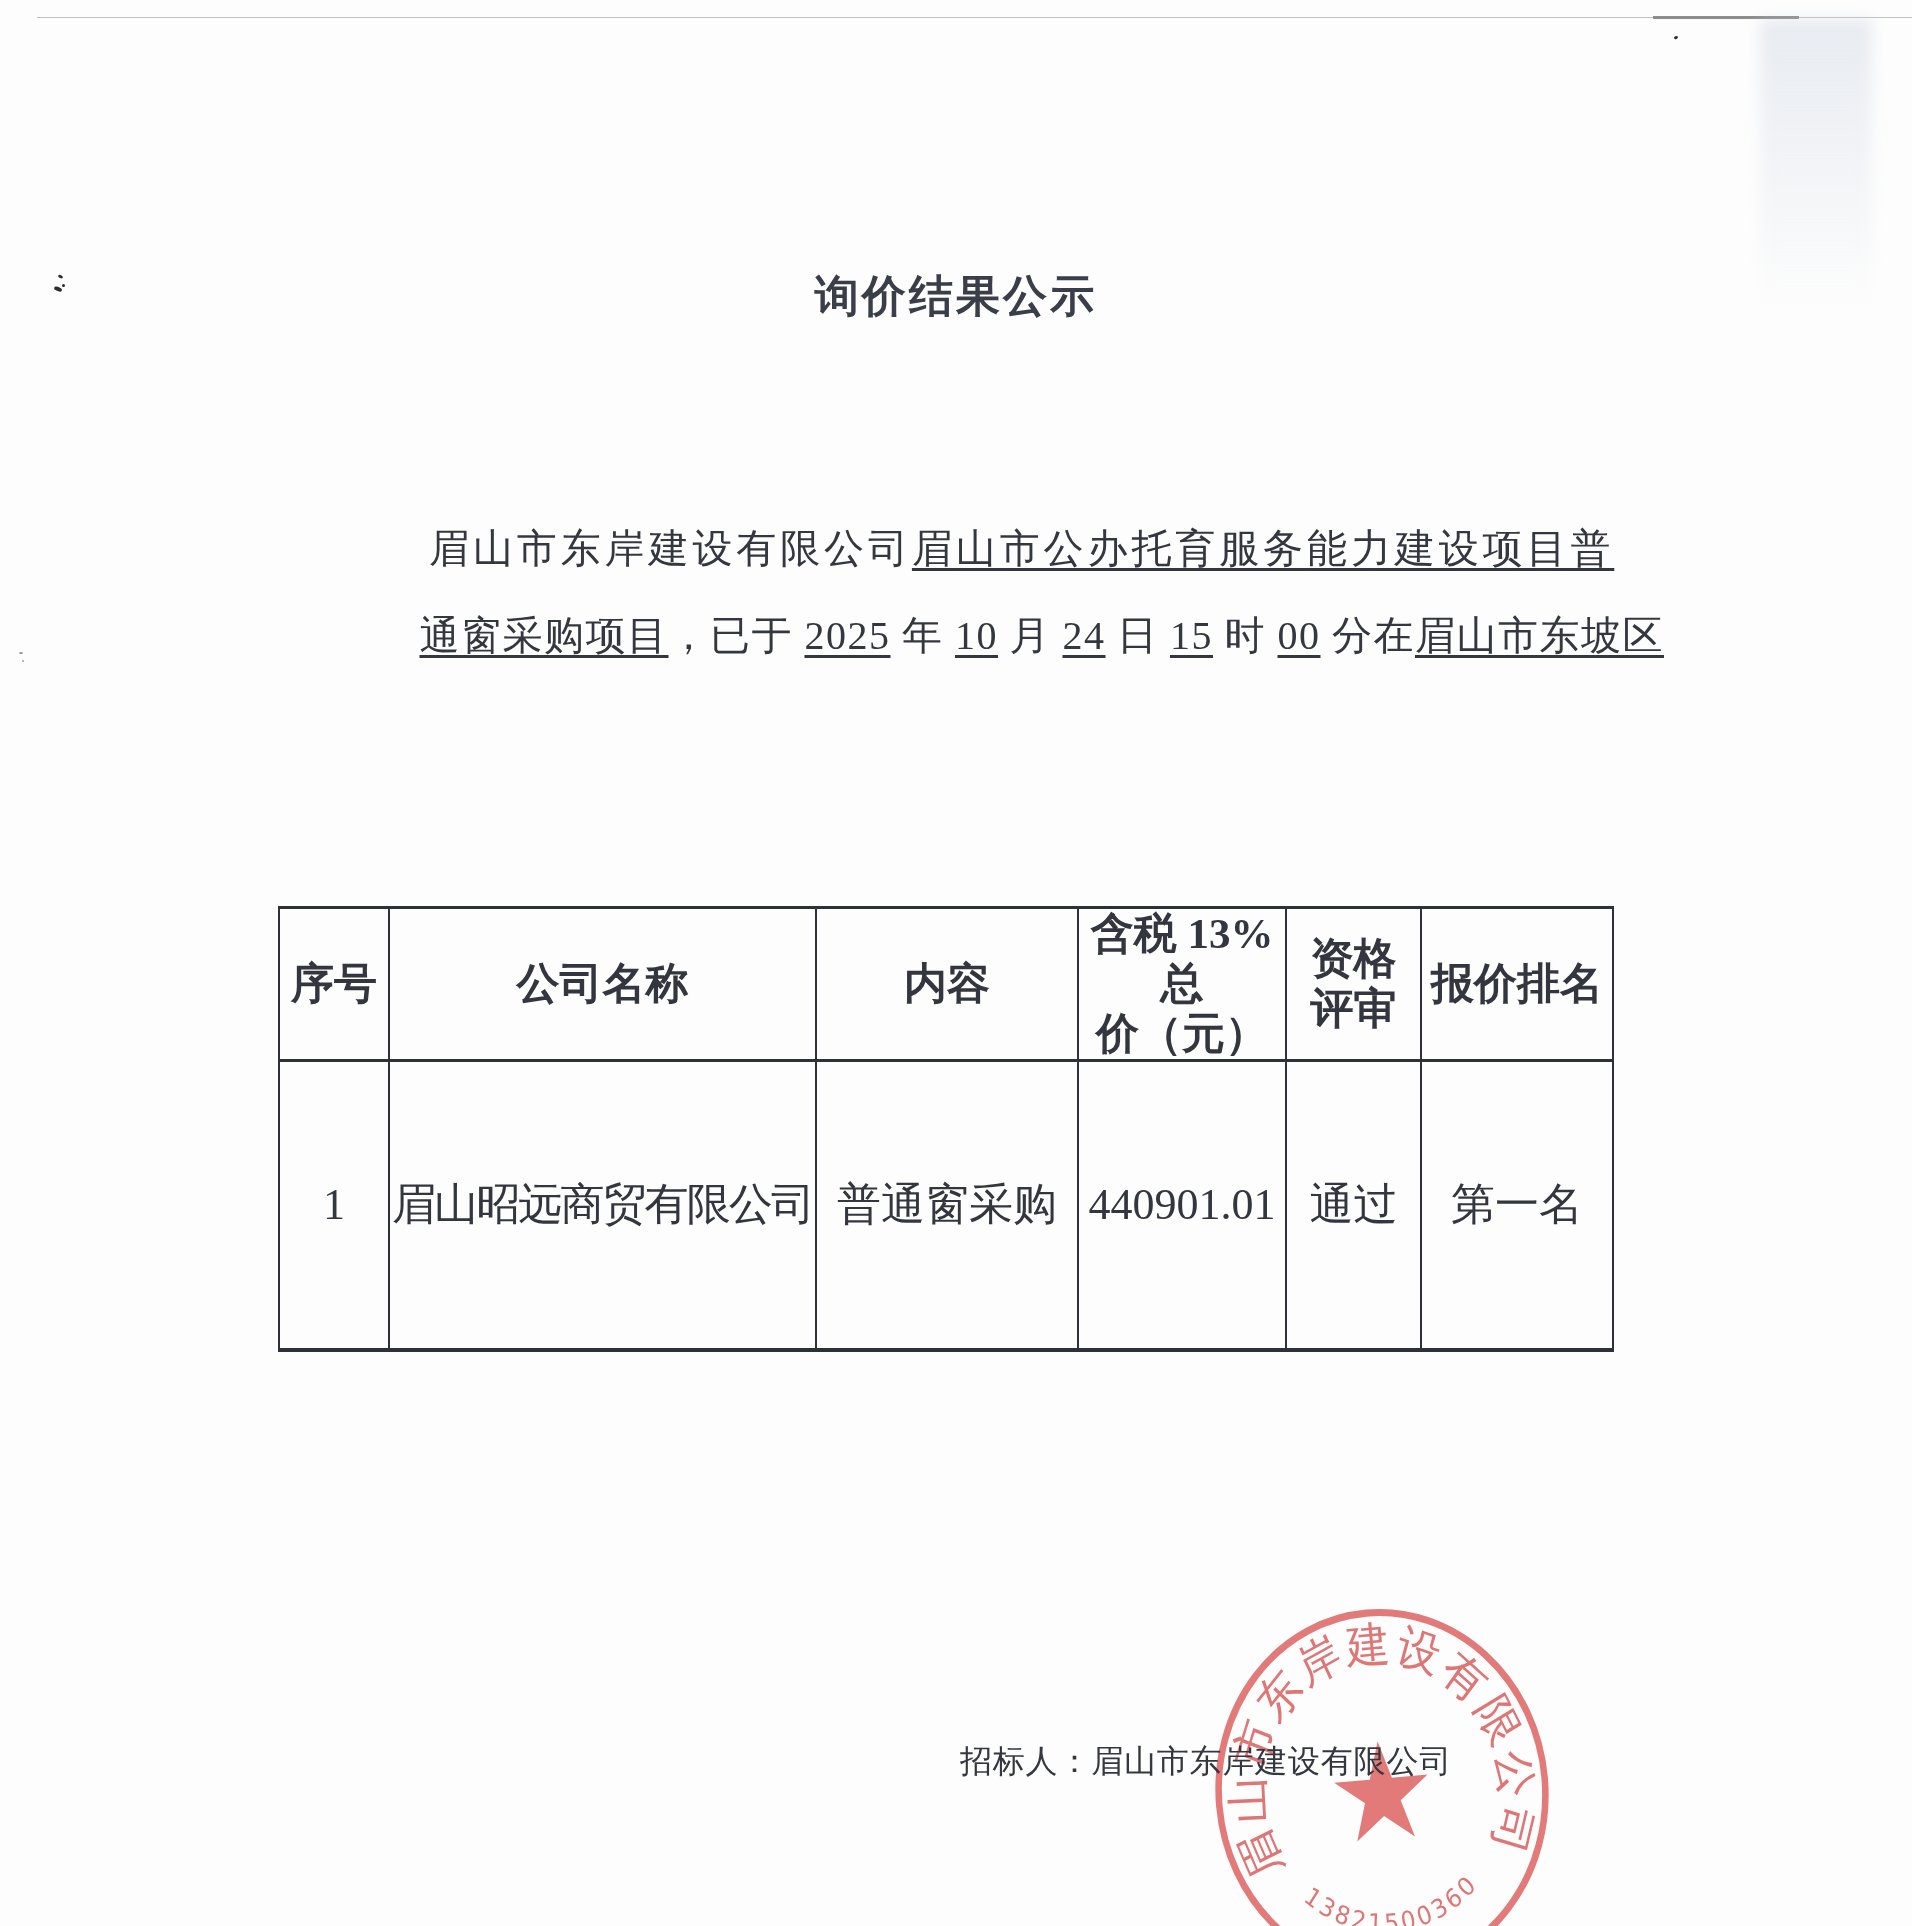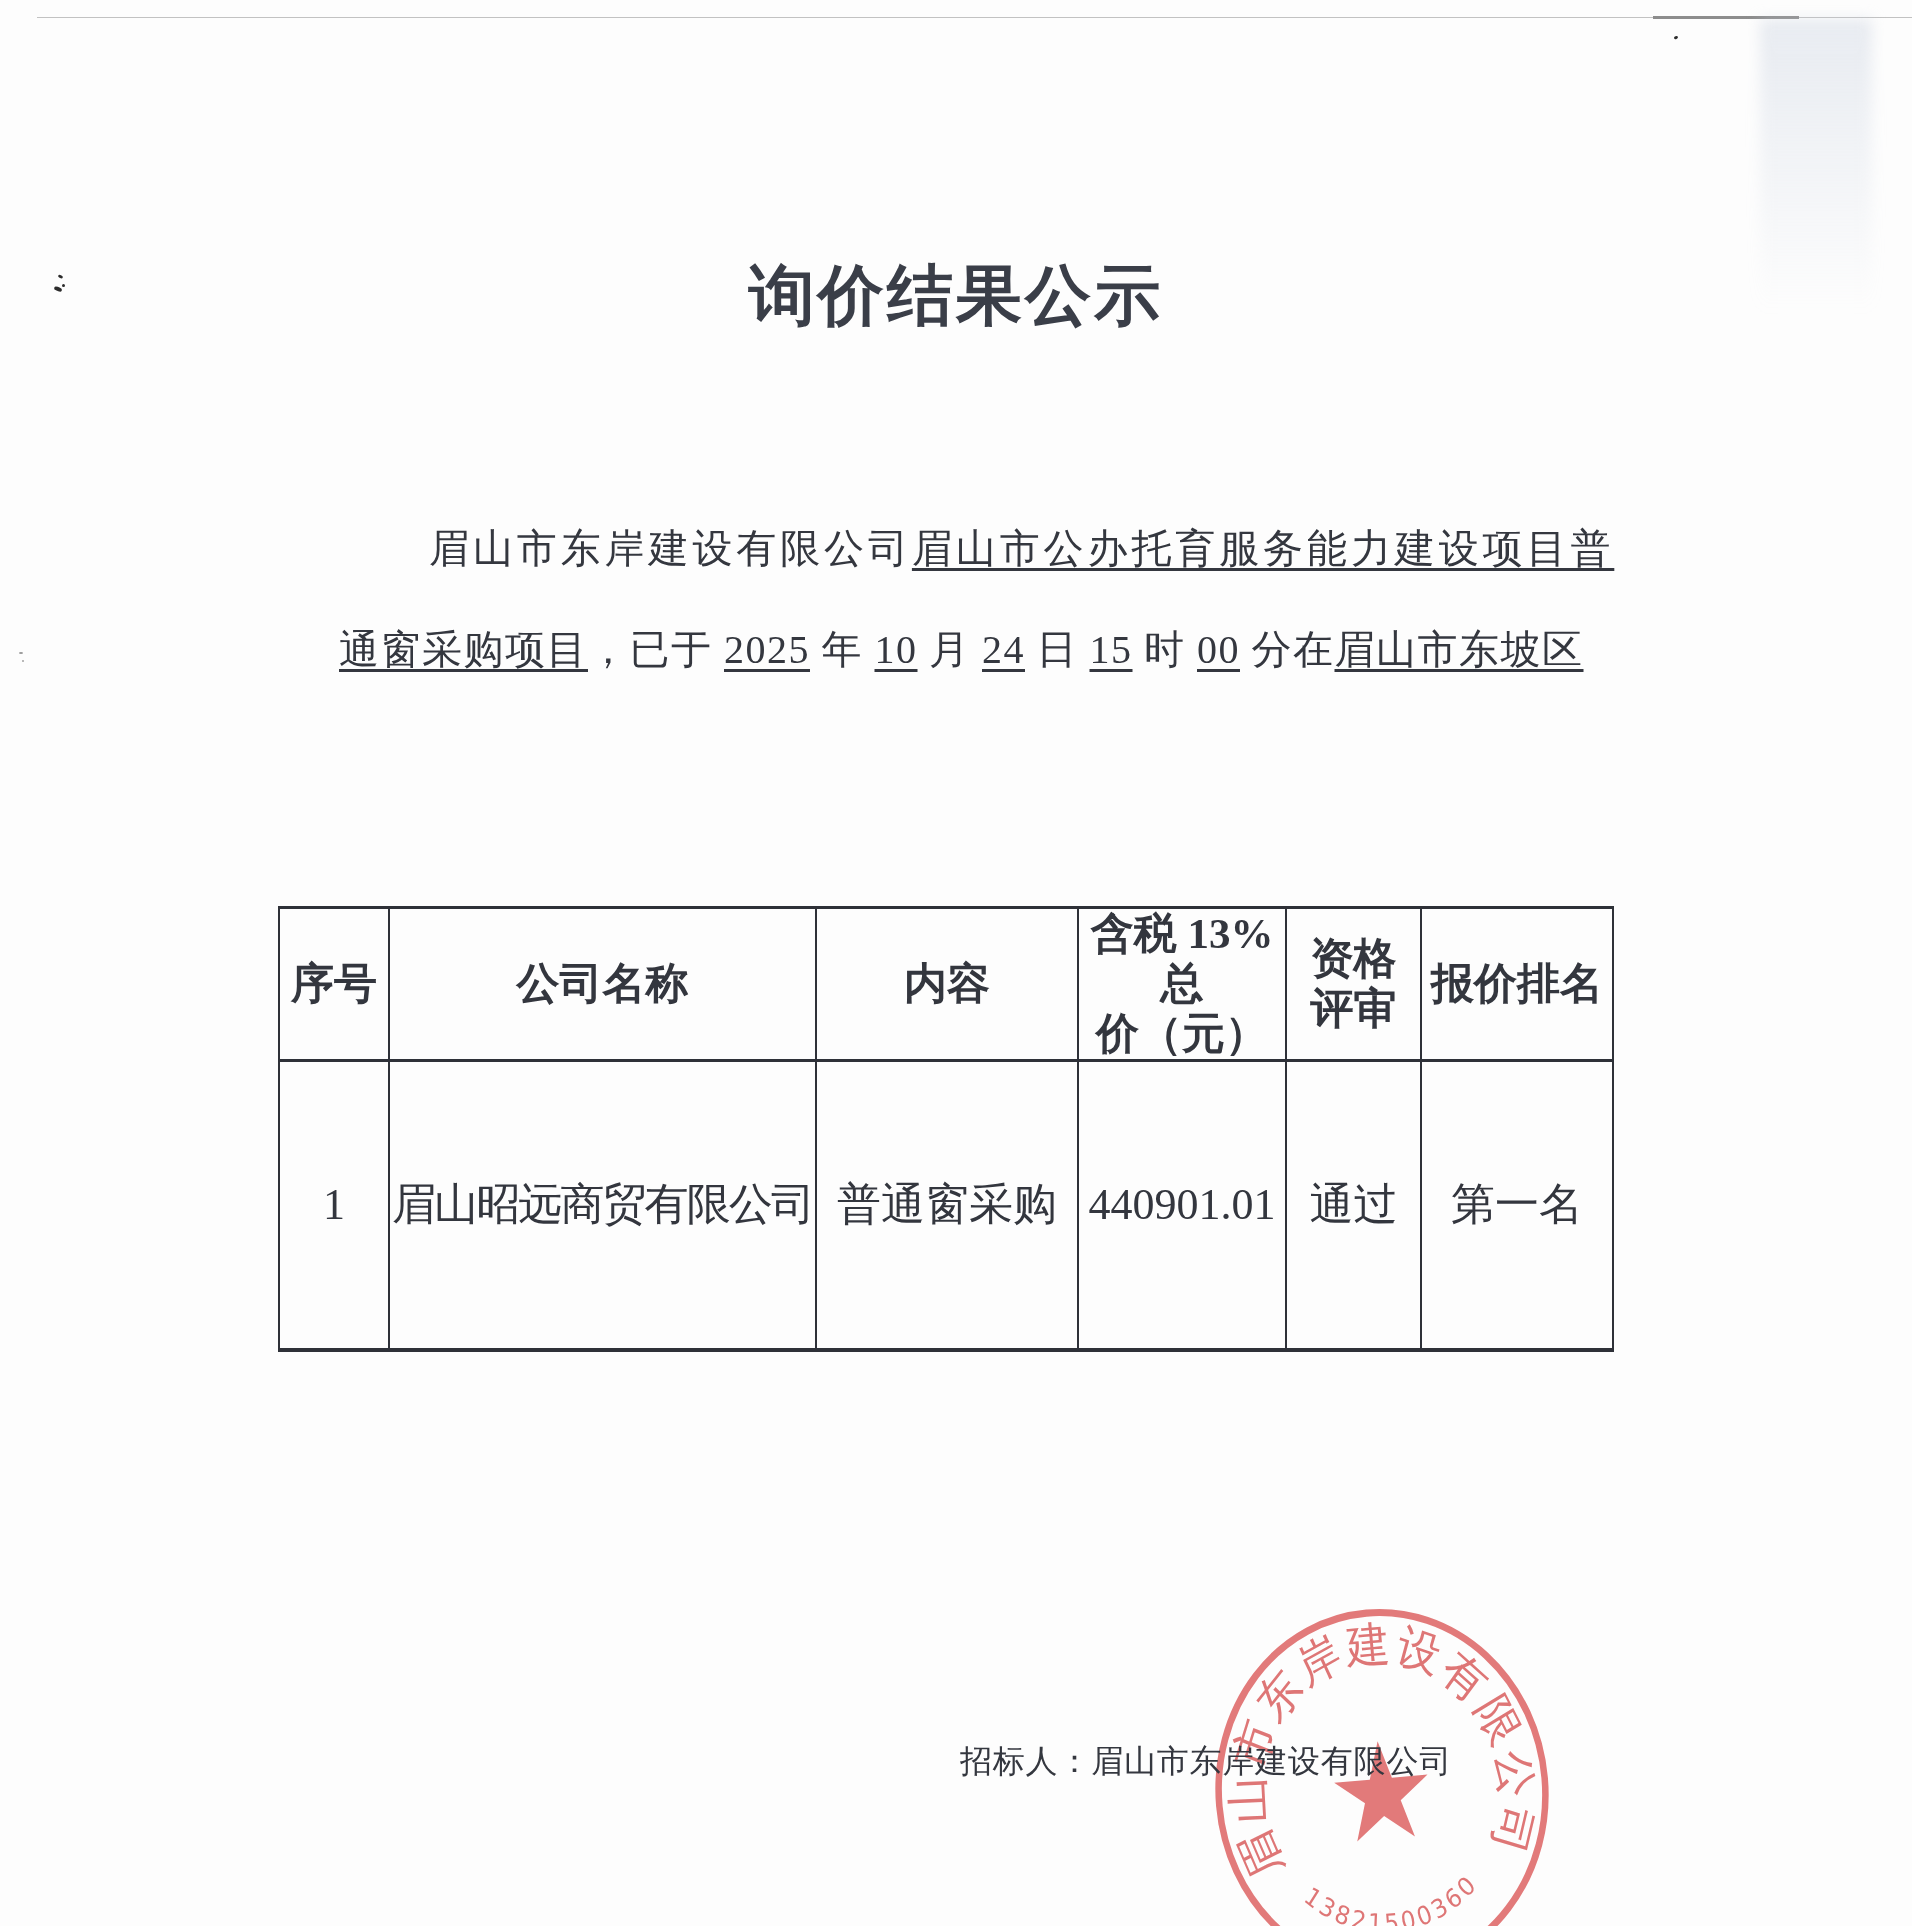--- a/index.html
+++ b/index.html
@@ -26,31 +26,31 @@
   .speck.s3 { left:62px; top:284px;  width:3.1px;  height:3.1px; }
   .speck.s4 { left:1674px; top:36px;  width:4.2px; height:3.1px; transform:rotate(-20deg); }
   .speck.s5 { left:19px;  top:652px; width:3.5px;  height:1.9px; background:#9a9a9a; }
   .speck.s6 { left:21.6px;  top:660px; width:2.7px;  height:1.9px; background:#a6a6a6; }
 
   
   .title {
     position:absolute; left:0; top:257px; width:100%;
     text-align:center;
     font-family:"Liberation Sans","DejaVu Sans",sans-serif;
-    font-weight:700; font-size:66px; line-height:77px;
+    font-weight:700; font-size:44px; line-height:77px;
     letter-spacing:3.1px; color:#3a3e48;
   }
 
   
   .pline {
     position:absolute; left:299px; width:1325px;
     font-size:40px; line-height:50px; white-space:nowrap;margin-left:40px;
   }
   .pline.l1 { top:524px; text-indent:90px; letter-spacing:3.9px; }
-  .pline.l2 { top:625px; letter-spacing:1.5px; }
+  .pline.l2 { top:611px; letter-spacing:1.5px;text-align:right; }
   .pline.l3 { top:728px; letter-spacing:0.8px; }
   .pline.l4 { top:830px; left:389px; letter-spacing:2.3px; }
   .u { text-decoration:underline; text-decoration-thickness:2.7px; text-underline-offset:6.2px; }
 
   
   table.result {
     position:absolute; left:278px; top:906px;
     width:1334px; height:391px;
     border-collapse:collapse; table-layout:fixed;
     font-size:44px; color:#33363e;

